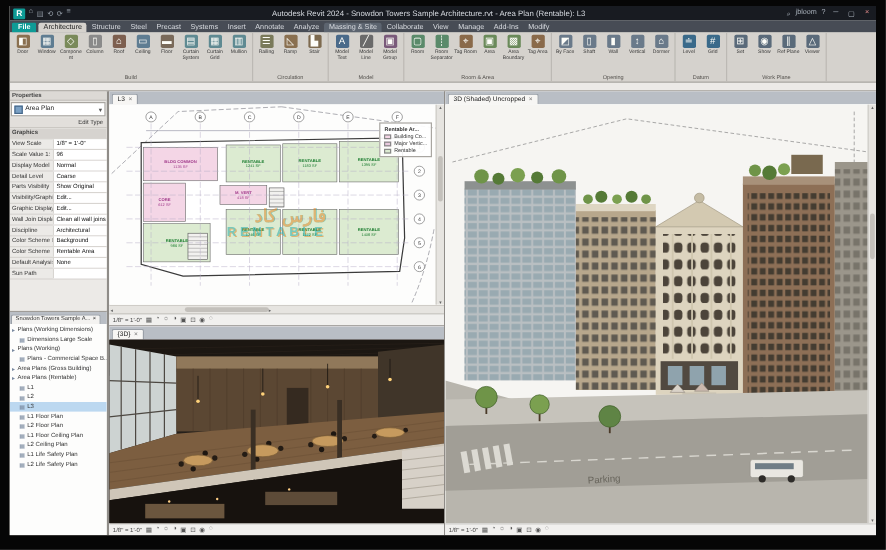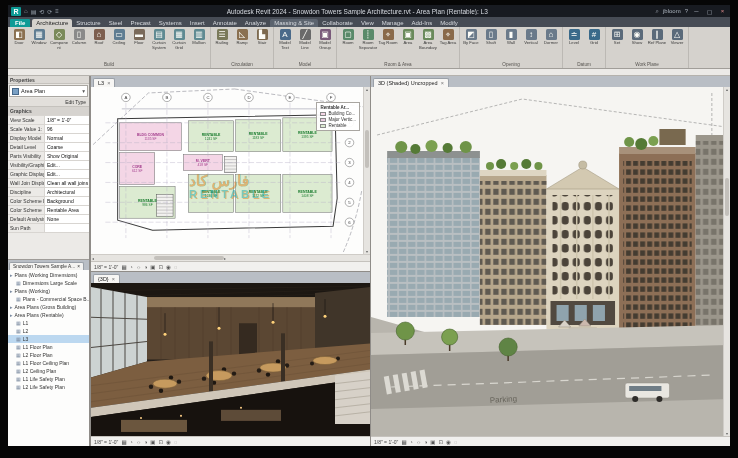--- a/index.html
+++ b/index.html
@@ -78,21 +78,21 @@
   .vscroll{position:absolute;right:0;top:0;bottom:0;width:7px;background:#e6e4e0;border-left:1px solid #cfccc7;display:flex;flex-direction:column;align-items:center;justify-content:space-between;font-size:4px;color:#666;}
   .vthumb{position:absolute;top:26%;left:1px;width:4px;height:38px;background:#c3c0bb;border-radius:2px;}
 
   
   .legend{position:absolute;right:10px;top:15px;background:rgba(255,255,255,0.93);border:1px solid #a9a6a1;padding:2px 3px;font-size:4.5px;color:#333;min-width:42px;}
   .legend-title{font-weight:bold;margin-bottom:1px;white-space:nowrap;}
   .legend-row{display:flex;align-items:center;gap:2px;margin-top:1px;white-space:nowrap;}
   .legend-sw{width:6px;height:4px;border:0.5px solid #888;flex:0 0 auto;}
 
   
-  .watermark{position:absolute;left:50%;top:60%;transform:translate(-50%,-50%);text-align:left;opacity:0.5;pointer-events:none;}
+  .watermark{position:absolute;left:50%;top:60%;transform:translate(-50%,-50%);text-align:right;opacity:0.5;pointer-events:none;}
   .wm1{font-size:15px;font-weight:bold;color:#e0801a;text-shadow:0.5px 0.5px 0 #17a2a2;line-height:1;}
   .wm2{font-size:11px;font-weight:bold;letter-spacing:3px;color:#18a7a7;text-shadow:1px 1px 0 #e0801a;line-height:1.2;}
 </style>
 </head>
 <body>
 
 <div class="screen">
   <div class="app">
 
     <div class="titlebar">

